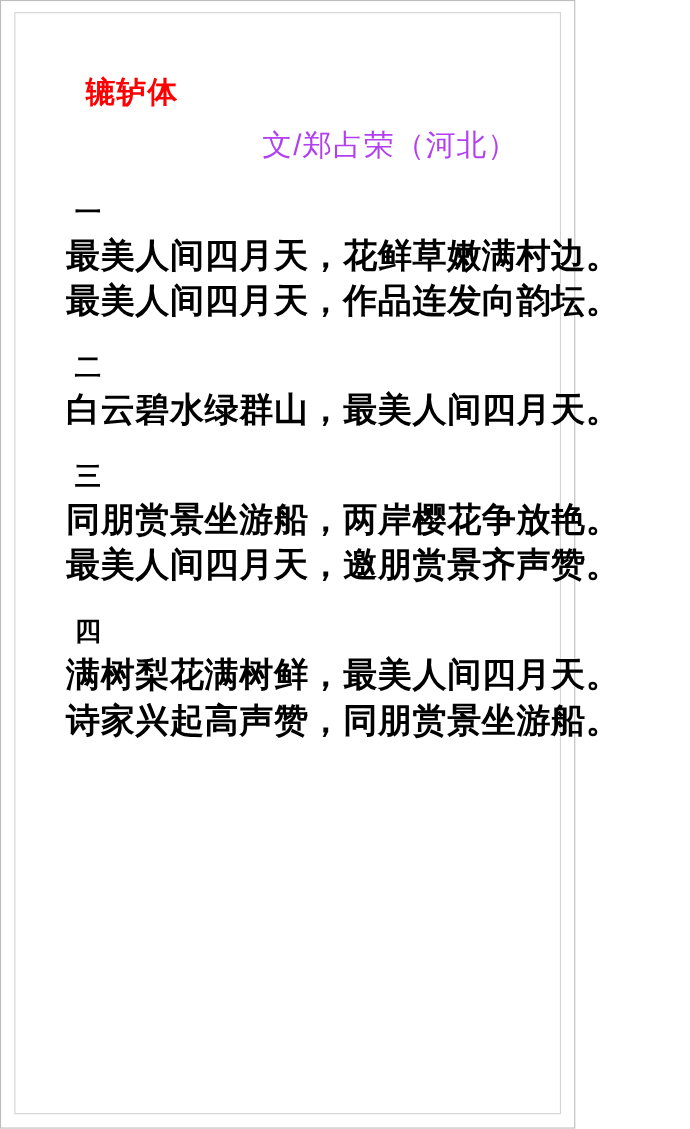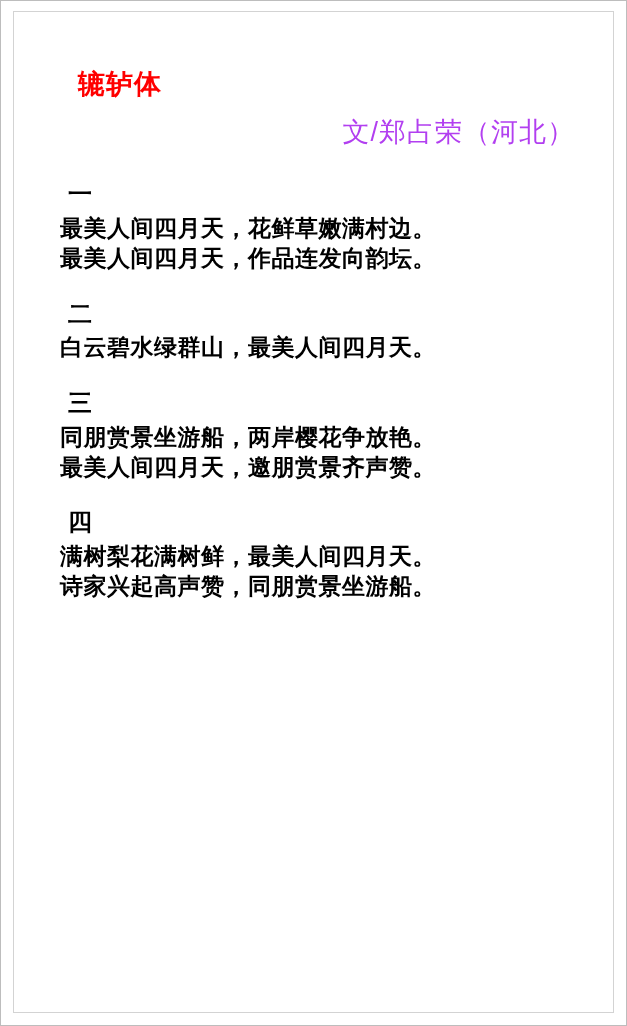--- a/index.html
+++ b/index.html
@@ -8,21 +8,21 @@
     background: #ffffff;
   }
   body {
     width: 627px;
     height: 1026px;
     font-family: "Liberation Sans", sans-serif;
     overflow: hidden;
   }
   .page {
     position: relative;
-    width: 627px;
+    width: 523px;
     height: 1026px;
     background: #ffffff;
     box-sizing: border-box;
     border: 1px solid #bdbdbd;
     box-shadow: inset 0 0 0 1px #ffffff;
   }
   .sheet {
     position: absolute;
     left: 12px;
     top: 10px;
@@ -84,21 +84,21 @@
   }
   .stanza-number {
     color: #000000;
     font-size: 24px;
     font-weight: bold;
     margin: 0 0 4px 8px;
     line-height: 1.2;
   }
   .stanza-line {
     color: #000000;
-    font-size: 23px;
+    font-size: 31px;
     font-weight: bold;
     line-height: 1.32;
     letter-spacing: 0.5px;
     white-space: nowrap;
   }
 </style>
 </head>
 <body>
 
 <div class="page">

